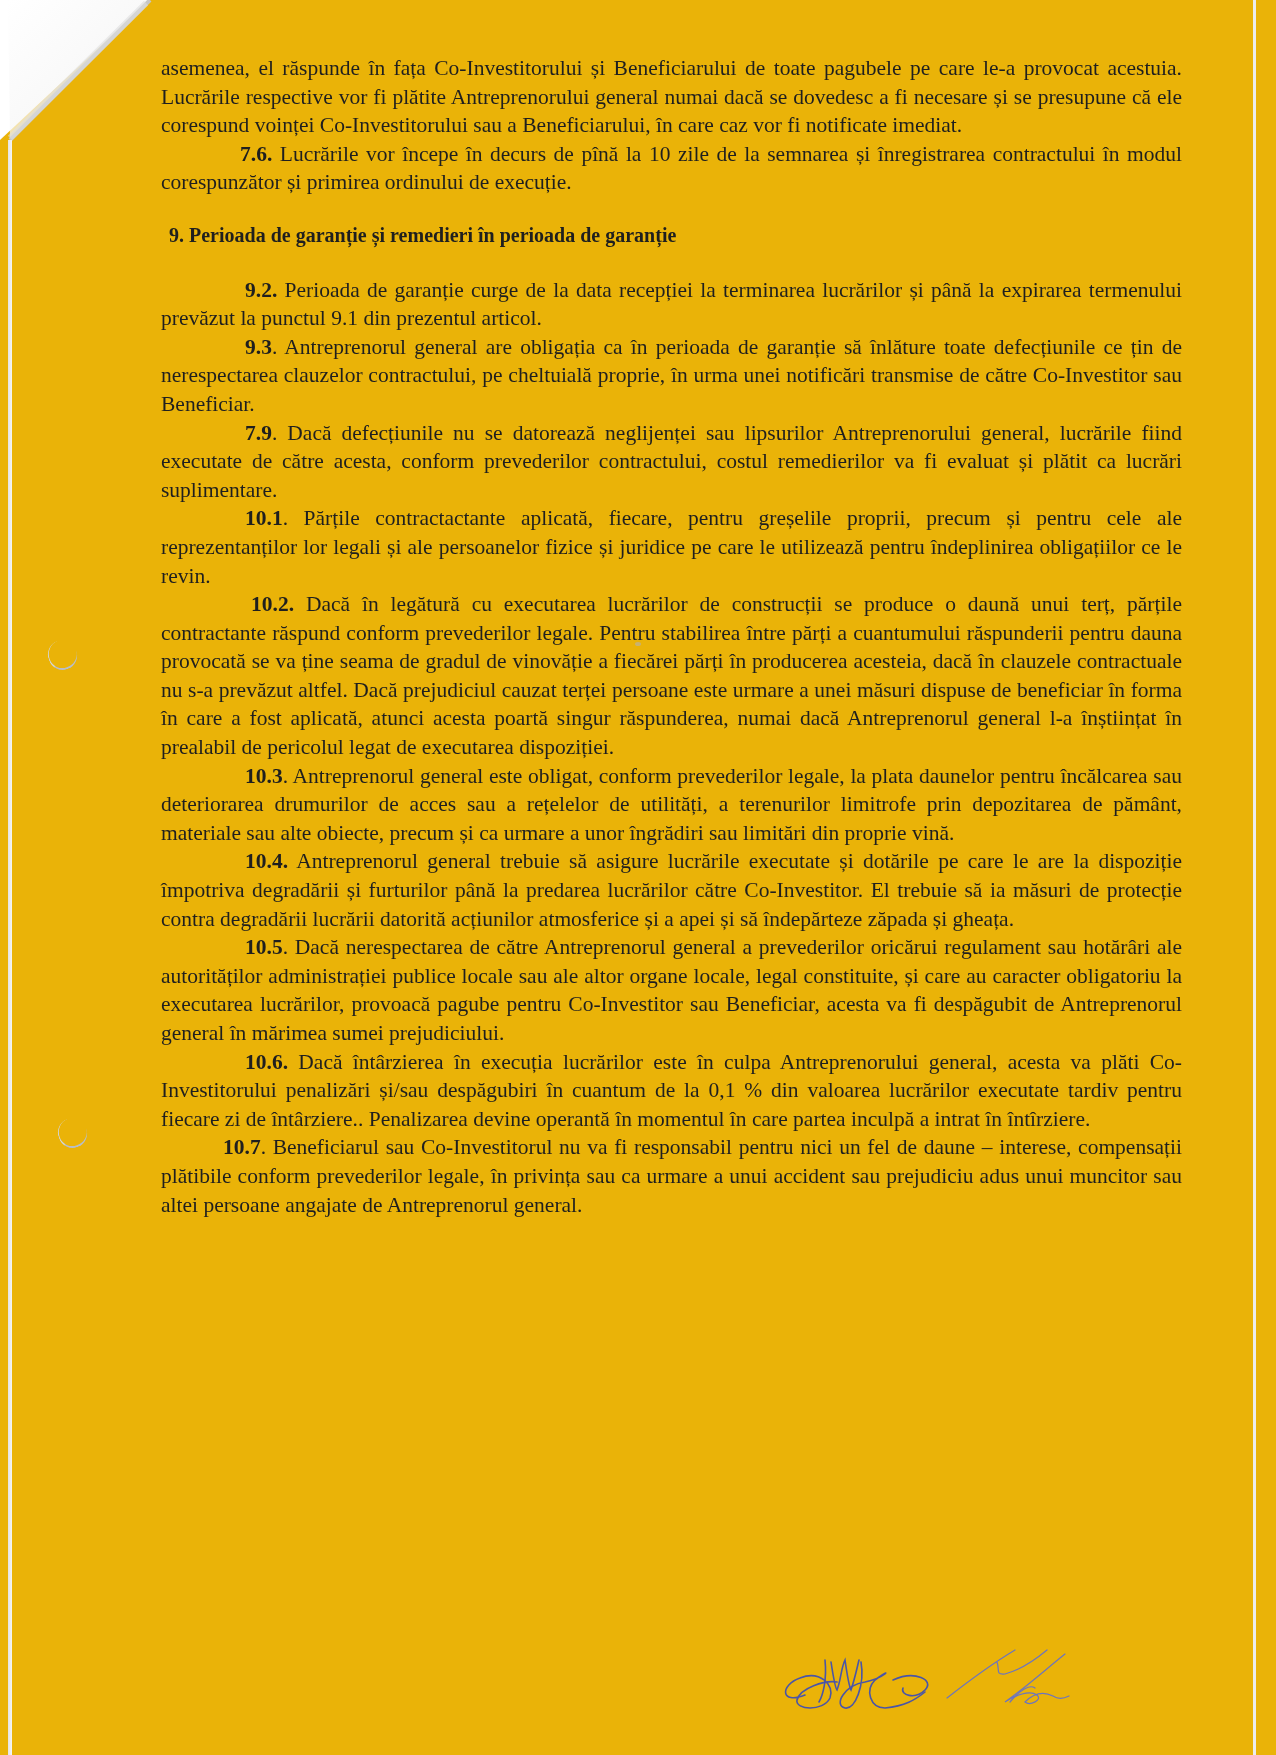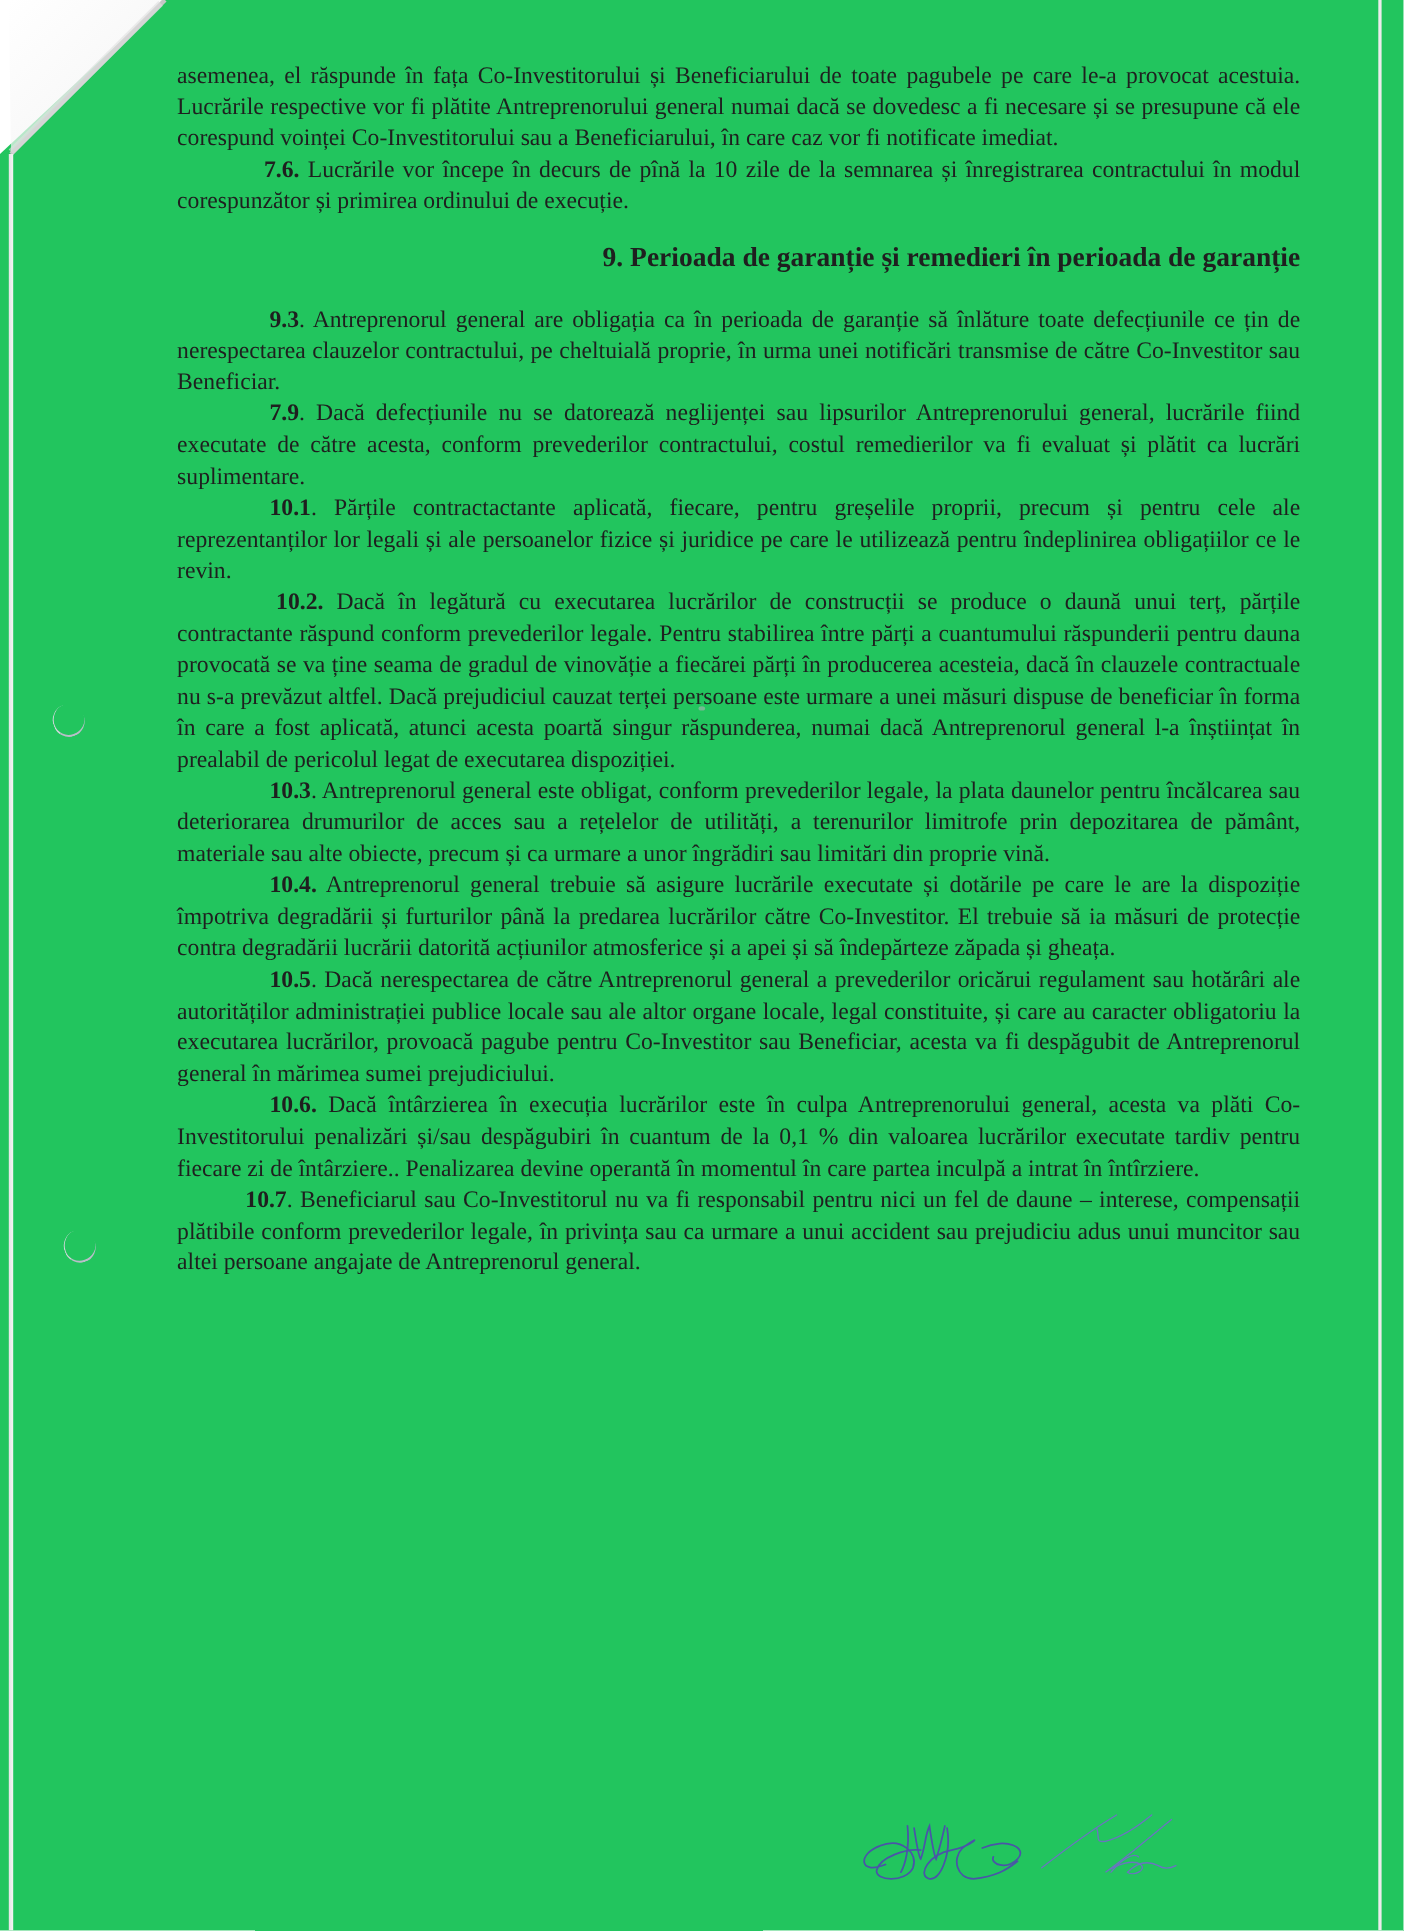--- a/index.html
+++ b/index.html
@@ -12,21 +12,21 @@
       height: 1755px;
       position: relative;
       overflow: hidden;
       font-family: "Liberation Serif", "DejaVu Serif", serif;
       color: #1f1f1f;
     }
     .scan {
       position: absolute;
       left: 0; top: 0;
       width: 1276px; height: 1755px;
-      background: #22c55e;
+      background: #eab308;
     }
     .left-edge {
       position: absolute;
       left: 8px; top: 140px;
       width: 4px; height: 1615px;
       background: linear-gradient(to right, #e4e4e4, #f5f5f5);
     }
     .corner-fold {
       position: absolute;
       left: 0; top: 0;
@@ -65,23 +65,23 @@
     .para-indent-wide {
       text-indent: 84px;
     }
     .para-indent-narrow {
       text-indent: 62px;
     }
     .num {
       font-weight: bold;
     }
     .section-heading {
-      text-align: right;
+      text-align: left;
       font-weight: bold;
-      font-size: 25px;
+      font-size: 20px;
     }
     .h9 { margin-top: 24px !important; margin-bottom: 26px !important; padding-left: 8px; }
     .h10 { margin-top: 51px !important; margin-bottom: 28px !important; padding-left: 30px; }
     .signature {
       position: absolute;
       left: 775px;
       top: 1640px;
       width: 320px;
       height: 80px;
     }
@@ -121,20 +121,21 @@
 
   <div class="page">
 
     <p>asemenea, el răspunde în fața Co-Investitorului și Beneficiarului de toate pagubele pe care le-a provocat acestuia. Lucrările respective vor fi plătite Antreprenorului general numai dacă se dovedesc a fi necesare și se presupune că ele corespund voinței Co-Investitorului sau a Beneficiarului, în care caz vor fi notificate imediat.</p>
 
     <p class="para-indent"><span class="num">7.6.</span><span> Lucrările vor începe în decurs de pînă la 10 zile de la semnarea și înregistrarea contractului în modul corespunzător și primirea ordinului de execuție.</span></p>
 
     <p class="section-heading h9">9.  Perioada de garanție și remedieri în perioada de garanție</p>
 
 
+    <p class="para-indent-wide"><span class="num">9.2.</span><span> Perioada de garanție curge de la data recepției la terminarea lucrărilor și până la expirarea termenului prevăzut la punctul 9.1 din prezentul articol.</span></p>
 
     <p class="para-indent-wide"><span class="num">9.3</span><span>. Antreprenorul general are obligația ca în perioada de garanție să înlăture toate defecțiunile ce țin de nerespectarea clauzelor contractului, pe cheltuială proprie, în urma unei notificări transmise de către Co-Investitor sau Beneficiar.</span></p>
 
     <p class="para-indent-wide"><span class="num">7.9</span><span>. Dacă defecțiunile nu se datorează neglijenței sau lipsurilor Antreprenorului general, lucrările fiind executate de către acesta, conform prevederilor contractului, costul remedierilor va fi evaluat și plătit ca lucrări suplimentare.</span></p>
 
 
     <p class="para-indent-wide"><span class="num">10.1</span><span>. Părțile contractactante aplicată, fiecare, pentru greșelile proprii, precum și pentru cele ale reprezentanților lor legali și ale persoanelor fizice și juridice pe care le utilizează pentru îndeplinirea obligațiilor ce le revin.</span></p>
 
     <p class="para-indent-wide" style="text-indent:90px;"><span class="num">10.2.</span><span> Dacă în legătură cu executarea lucrărilor de construcții se produce o daună unui terț, părțile contractante răspund conform prevederilor legale. Pentru stabilirea între părți a cuantumului răspunderii pentru dauna provocată se va ține seama de gradul de vinovăție a fiecărei părți în producerea acesteia, dacă în clauzele contractuale nu s-a prevăzut altfel. Dacă prejudiciul cauzat terței persoane este urmare a unei măsuri dispuse de beneficiar în forma în care a fost aplicată, atunci acesta poartă singur răspunderea, numai dacă Antreprenorul general l-a înștiințat în prealabil de pericolul legat de executarea dispoziției.</span></p>
 

